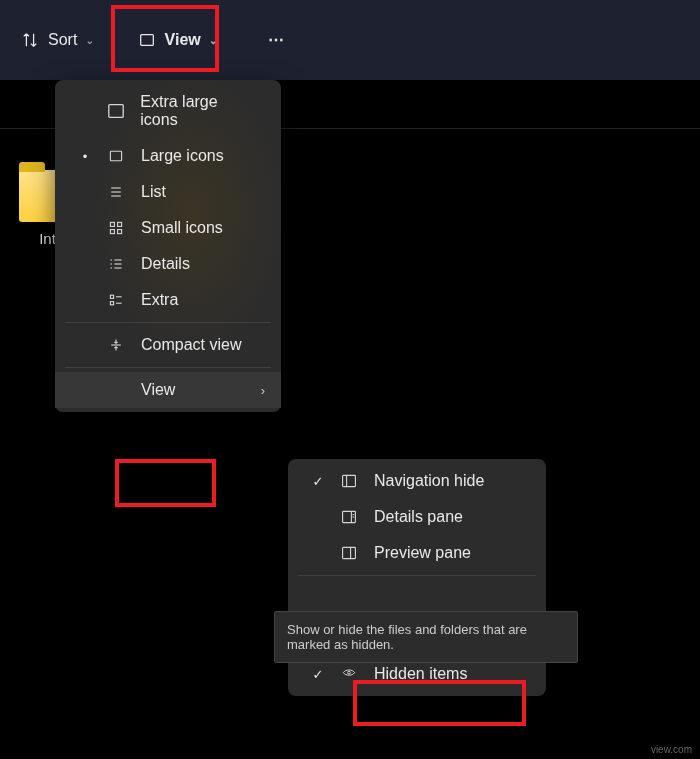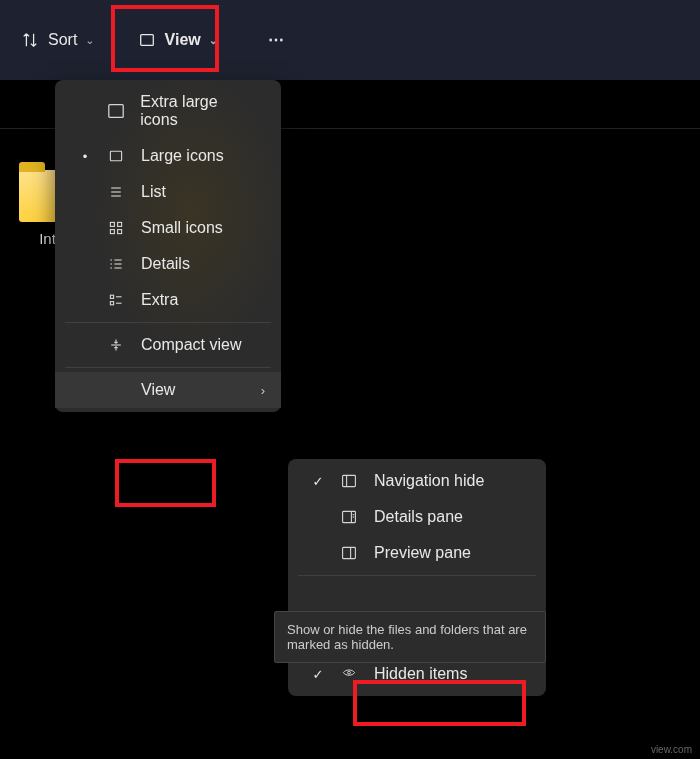--- a/index.html
+++ b/index.html
@@ -115,21 +115,21 @@
     .mark {
       width: 12px;
       display: flex; align-items: center; justify-content: center;
       font-size: 13px;
     }
     .mic { width: 22px; display: flex; align-items: center; justify-content: center; font-size: 16px; opacity: 0.9; }
     .submenu-arrow { position: absolute; right: 16px; font-size: 13px; opacity: 0.8; }
     .tooltip {
       position: absolute;
       top: 611px; left: 274px;
-      width: 272px;
+      width: 304px;
       background: #2c2c2c;
       border: 1px solid #444;
       padding: 10px 12px;
       font-size: 13px;
       color: #ccc;
       z-index: 20;
       border-radius: 2px;
     }
     .watermark {
       position: absolute;

